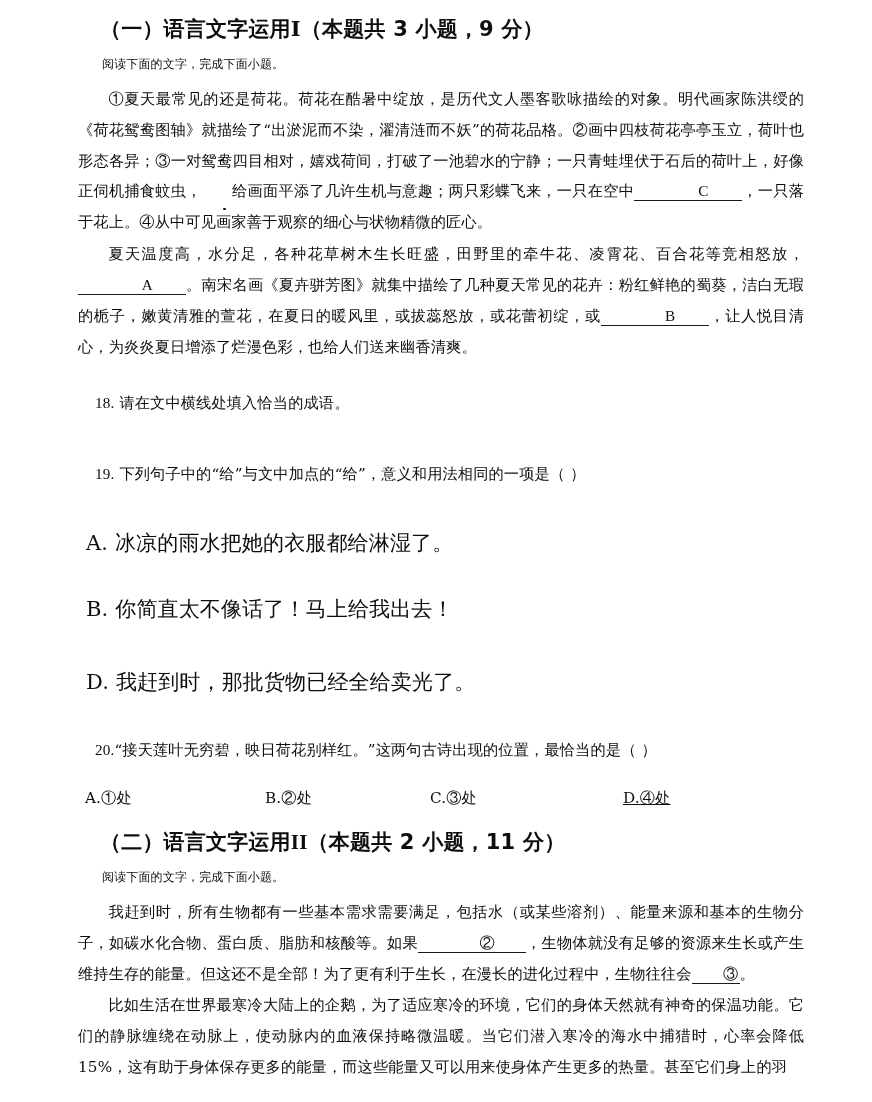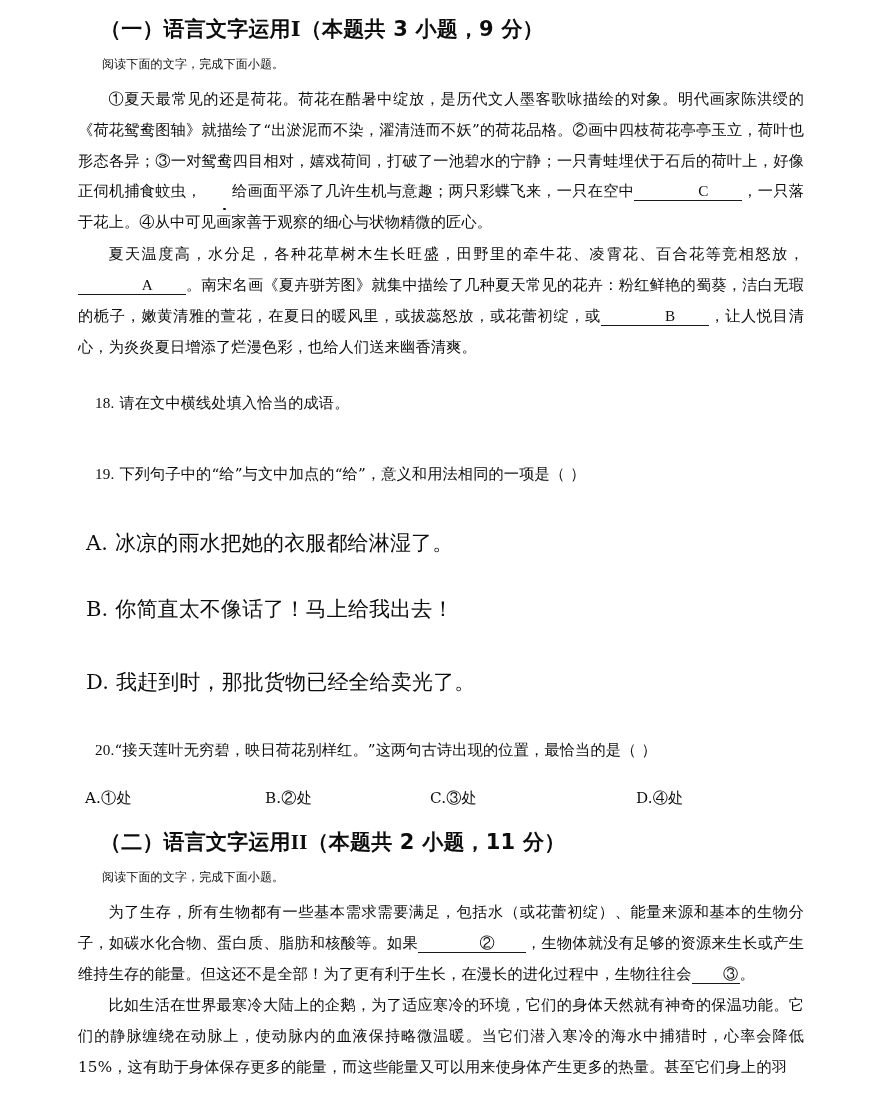--- a/index.html
+++ b/index.html
@@ -113,21 +113,21 @@
     line-height: 31px;
     letter-spacing: 0.15px;
   }
   .option-row .opt {
     position: absolute;
     white-space: nowrap;
   }
   .opt-a { left: 7px; }
   .opt-b { left: 187px; }
   .opt-c { left: 352px; }
-  .opt-d { left: 558px; }
+  .opt-d { left: 545px; text-decoration: underline; }
 
   .spacer-sm { height: 7px; }
   .spacer-md { height: 13px; }
 </style>
 </head>
 <body>
 
 <div class="page">
 
   <h2 class="section-heading">
@@ -176,17 +176,17 @@
 
   <h2 class="section-heading">
     <span>（二）语言文字运用</span><span class="rn">II</span><span>（本题共 2 小题，11 分）</span>
   </h2>
 
   <p class="lead">阅读下面的文字，完成下面小题。</p>
 
   <div class="spacer-sm"></div>
 
 
-  <p class="para indent"><span>为了生存，所有生物都有一些基本需求需要满足，包括水（或花蕾初绽）、能量来源和基本的生物分子，如碳水化合物、蛋白质、脂肪和核酸等。如果</span><span class="blank w-long">②</span><span>，生物体就没有足够的资源来生长或产生维持生存的能量。但这还不是全部！为了更有利于生长，在漫长的进化过程中，生物往往会</span><span class="blank w-tail">③</span><span>。</span></p>
+  <p class="para indent"><span>我赶到时，所有生物都有一些基本需求需要满足，包括水（或某些溶剂）、能量来源和基本的生物分子，如碳水化合物、蛋白质、脂肪和核酸等。如果</span><span class="blank w-long">②</span><span>，生物体就没有足够的资源来生长或产生维持生存的能量。但这还不是全部！为了更有利于生长，在漫长的进化过程中，生物往往会</span><span class="blank w-tail">③</span><span>。</span></p>
 
   <p class="para indent">比如生活在世界最寒冷大陆上的企鹅，为了适应寒冷的环境，它们的身体天然就有神奇的保温功能。它们的静脉缠绕在动脉上，使动脉内的血液保持略微温暖。当它们潜入寒冷的海水中捕猎时，心率会降低15%，这有助于身体保存更多的能量，而这些能量又可以用来使身体产生更多的热量。甚至它们身上的羽</p>
 
 </div>
 
 </body></html>

